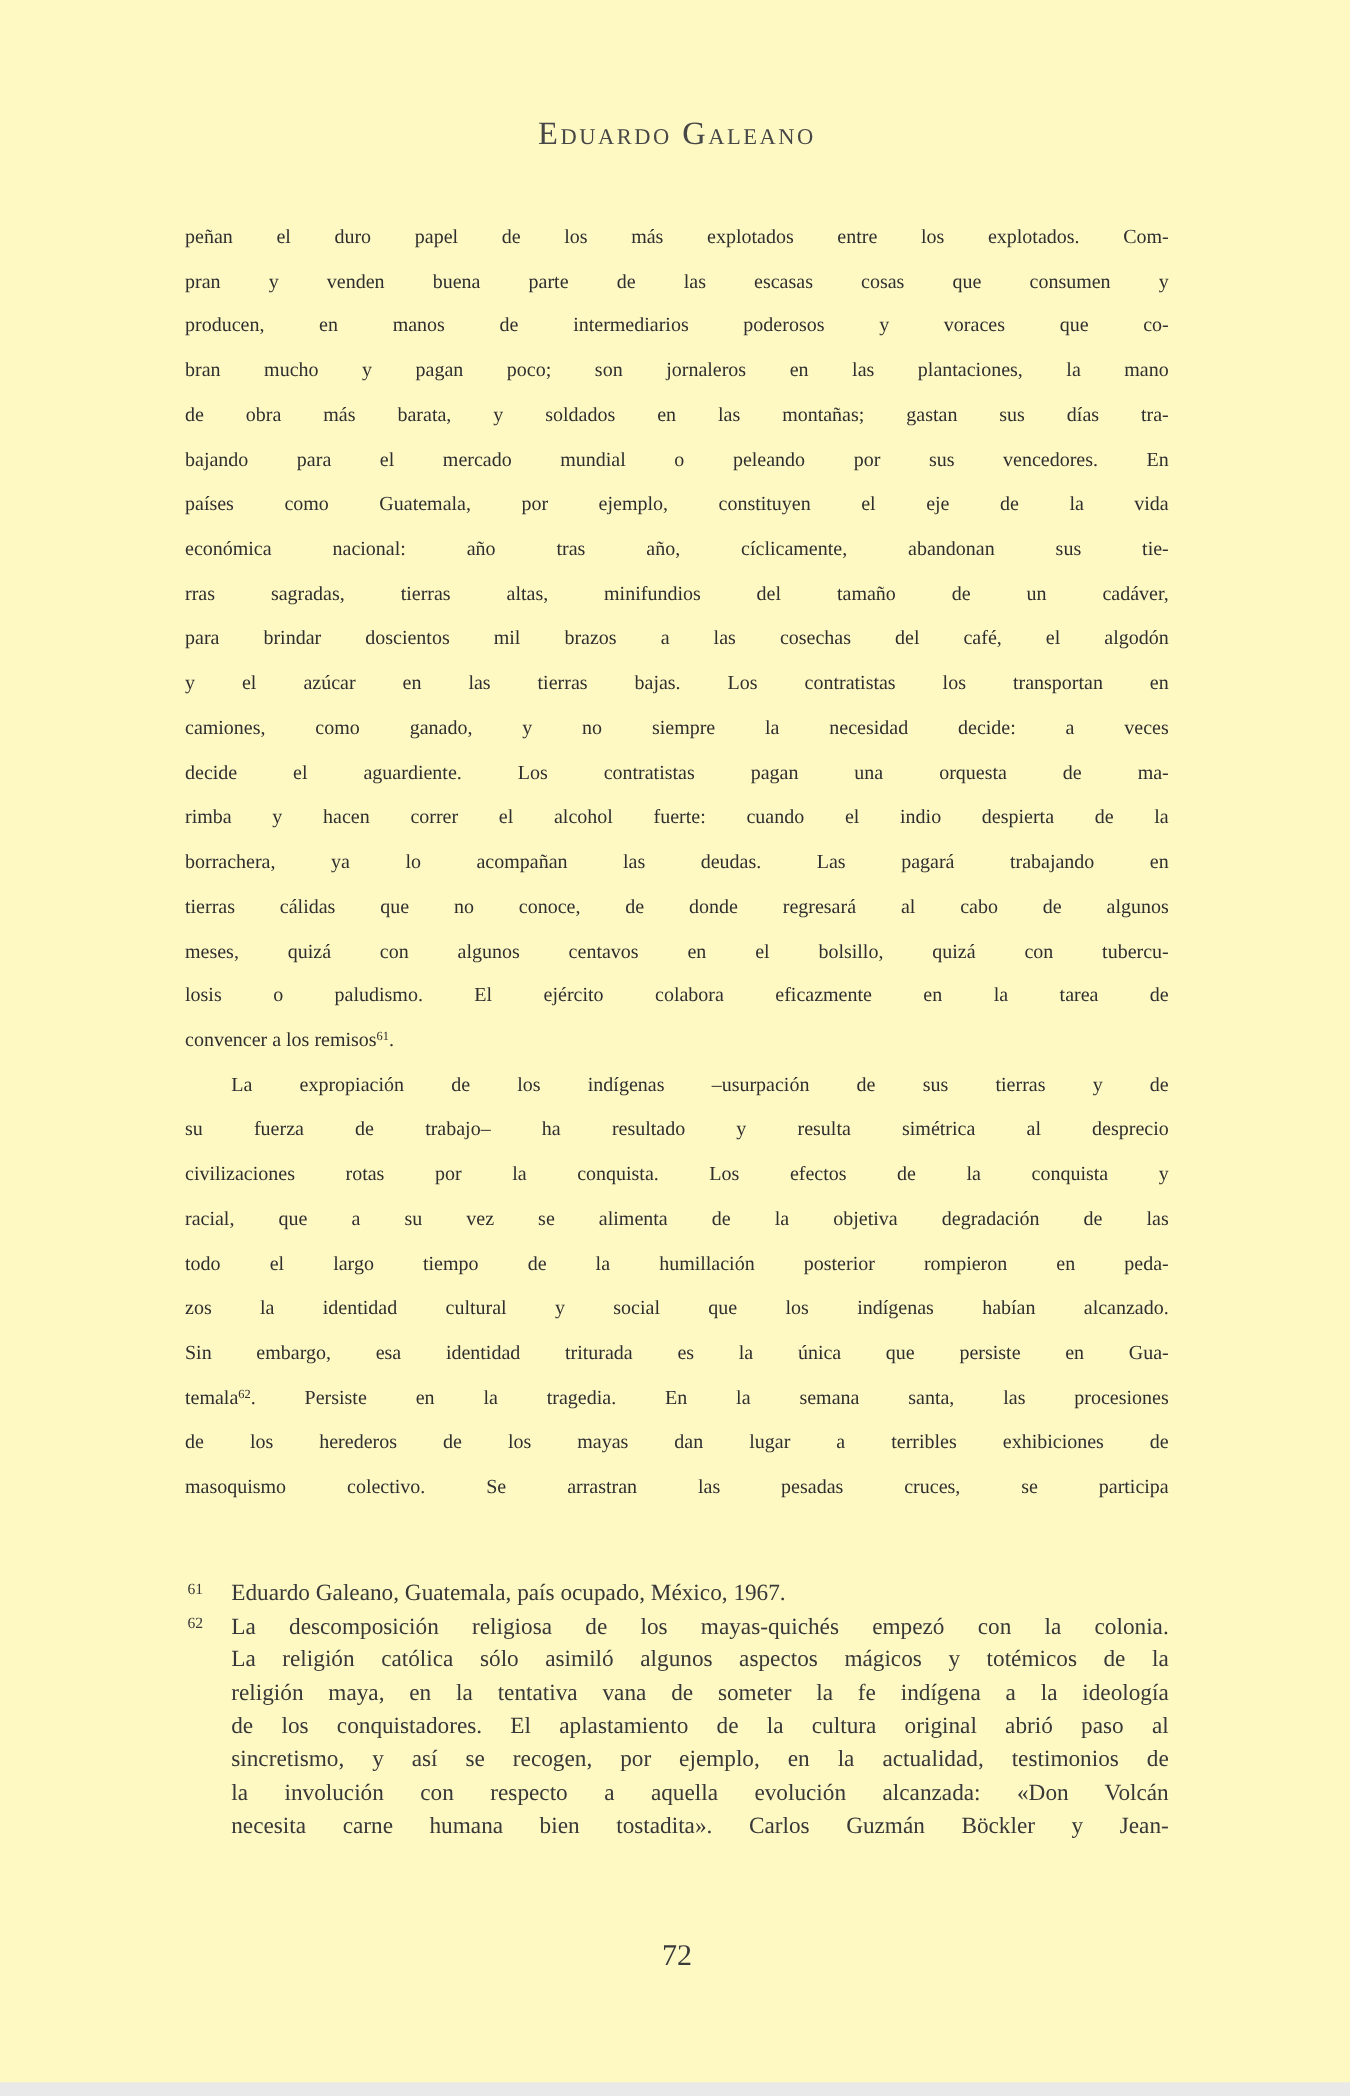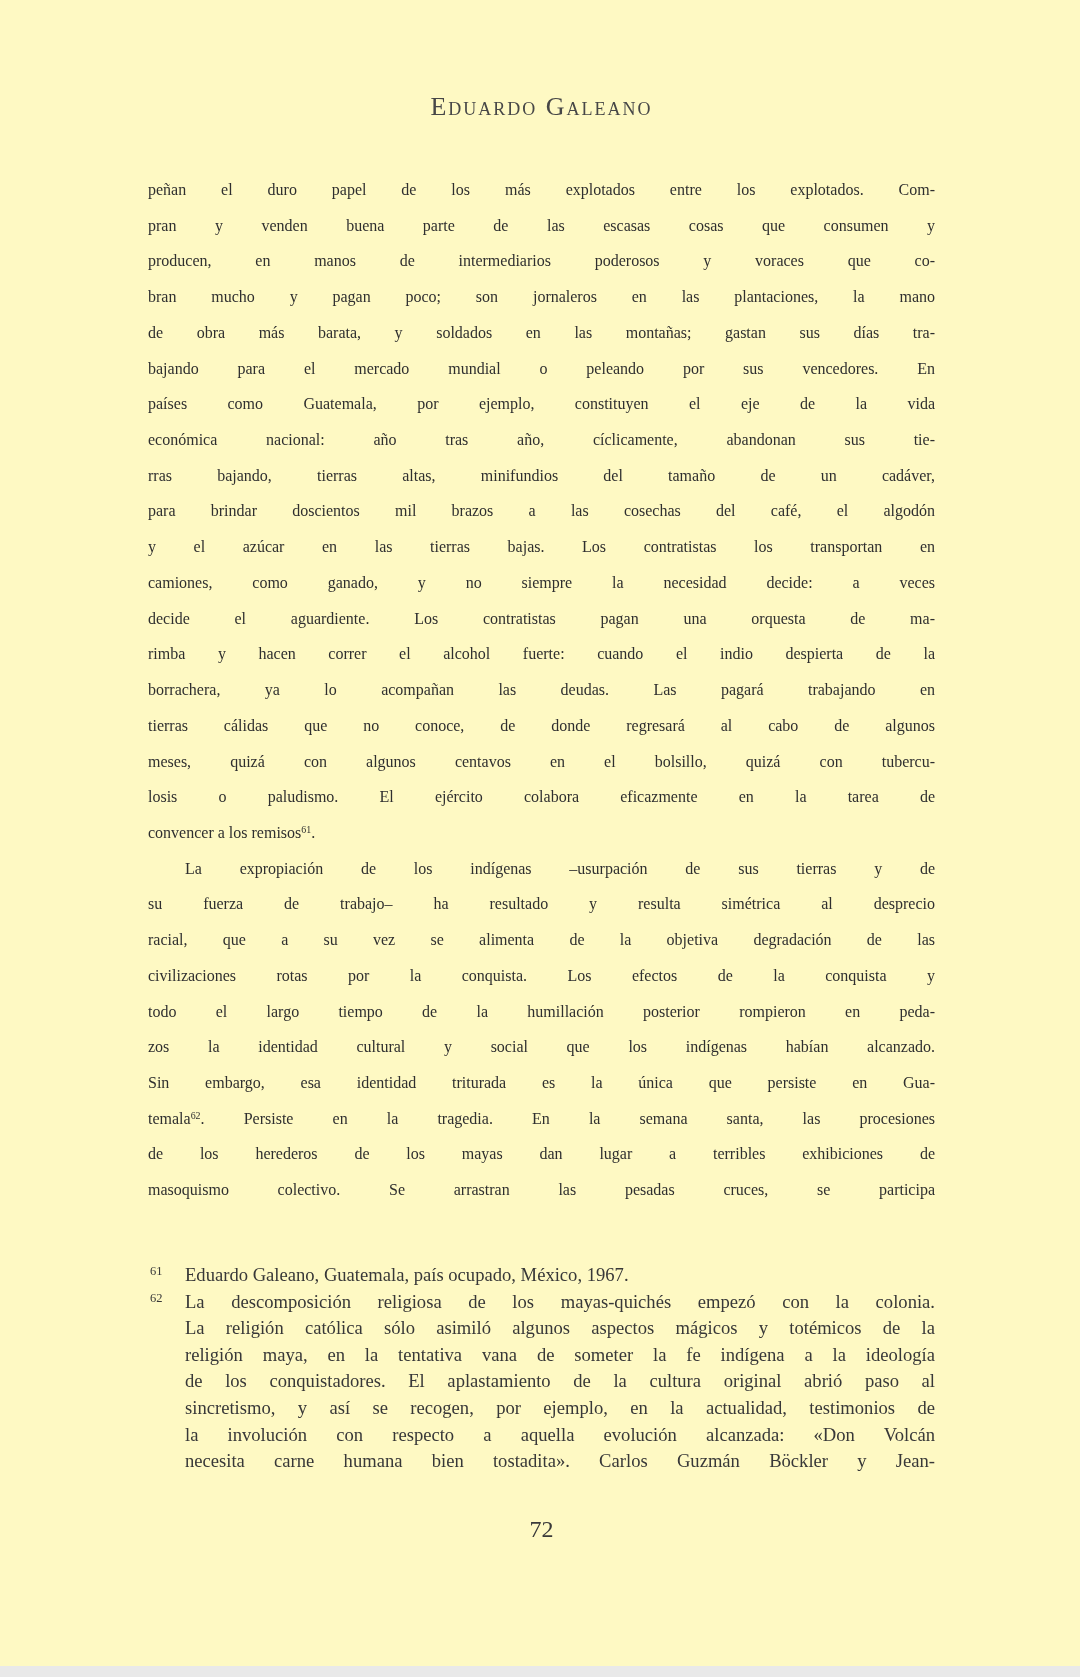--- a/index.html
+++ b/index.html
@@ -49,21 +49,21 @@
   }
   .fn-line{
     height:26.6px;line-height:26.6px;
     overflow:hidden;
     white-space:nowrap;
     text-justify:inter-word;
   }
   .fn-line.j{text-align:justify;text-align-last:justify;}
   .fn-line.l{text-align:left;text-align-last:left;}
   .page-number{
-    position:absolute;top:1516px;left:148px;width:787px;
+    position:absolute;top:1552px;left:148px;width:787px;
     text-align:center;
     font-size:24px;
     color:#3a3a3a;
   }
 </style>
 </head>
 <body>
 
 <div class="page">
   <div class="running-head">Eduardo Galeano</div>
@@ -71,37 +71,37 @@
   <div class="body-text">
       <div>
         <div class="line j"><span>peñan el duro papel de los más explotados entre los explotados. Com-</span></div>
         <div class="line j"><span>pran y venden buena parte de las escasas cosas que consumen y</span></div>
         <div class="line j"><span>producen, en manos de intermediarios poderosos y voraces que co-</span></div>
         <div class="line j"><span>bran mucho y pagan poco; son jornaleros en las plantaciones, la mano</span></div>
         <div class="line j"><span>de obra más barata, y soldados en las montañas; gastan sus días tra-</span></div>
         <div class="line j"><span>bajando para el mercado mundial o peleando por sus vencedores. En</span></div>
         <div class="line j"><span>países como Guatemala, por ejemplo, constituyen el eje de la vida</span></div>
         <div class="line j"><span>económica nacional: año tras año, cíclicamente, abandonan sus </span><span class="i">tie-</span></div>
-        <div class="line j"><span class="i">rras bajando</span><span>, tierras altas, minifundios del tamaño de un cadáver,</span></div>
+        <div class="line j"><span class="i">rras sagradas</span><span>, tierras altas, minifundios del tamaño de un cadáver,</span></div>
         <div class="line j"><span>para brindar doscientos mil brazos a las cosechas del café, el algodón</span></div>
         <div class="line j"><span>y el azúcar en las tierras bajas. Los contratistas los transportan en</span></div>
         <div class="line j"><span>camiones, como ganado, y no siempre la necesidad decide: a veces</span></div>
         <div class="line j"><span>decide el aguardiente. Los contratistas pagan una orquesta de ma-</span></div>
         <div class="line j"><span>rimba y hacen correr el alcohol fuerte: cuando el indio despierta de la</span></div>
         <div class="line j"><span>borrachera, ya lo acompañan las deudas. Las pagará trabajando en</span></div>
         <div class="line j"><span>tierras cálidas que no conoce, de donde regresará al cabo de algunos</span></div>
         <div class="line j"><span>meses, quizá con algunos centavos en el bolsillo, quizá con tubercu-</span></div>
         <div class="line j"><span>losis o paludismo. El ejército colabora eficazmente en la tarea de</span></div>
         <div class="line l"><span>convencer a los remisos</span><span class="sup">61</span><span>.</span></div>
       </div>
       <div>
         <div class="line j ind"><span>La expropiación de los indígenas –usurpación de sus tierras y de</span></div>
         <div class="line j"><span>su fuerza de trabajo– ha resultado y resulta simétrica al desprecio</span></div>
+        <div class="line j"><span>civilizaciones rotas por la conquista. Los efectos de la conquista y</span></div>
         <div class="line j"><span>racial, que a su vez se alimenta de la objetiva degradación de las</span></div>
-        <div class="line j"><span>civilizaciones rotas por la conquista. Los efectos de la conquista y</span></div>
         <div class="line j"><span>todo el largo tiempo de la humillación posterior rompieron en peda-</span></div>
         <div class="line j"><span>zos la identidad cultural y social que los indígenas habían alcanzado.</span></div>
         <div class="line j"><span>Sin embargo, esa identidad triturada es la única que persiste en Gua-</span></div>
         <div class="line j"><span>temala</span><span class="sup">62</span><span>. Persiste en la tragedia. En la semana santa, las procesiones</span></div>
         <div class="line j"><span>de los herederos de los mayas dan lugar a terribles exhibiciones de</span></div>
         <div class="line j"><span>masoquismo colectivo. Se arrastran las pesadas cruces, se participa</span></div>
       </div>
     </div>
 
   <div class="footnotes">

